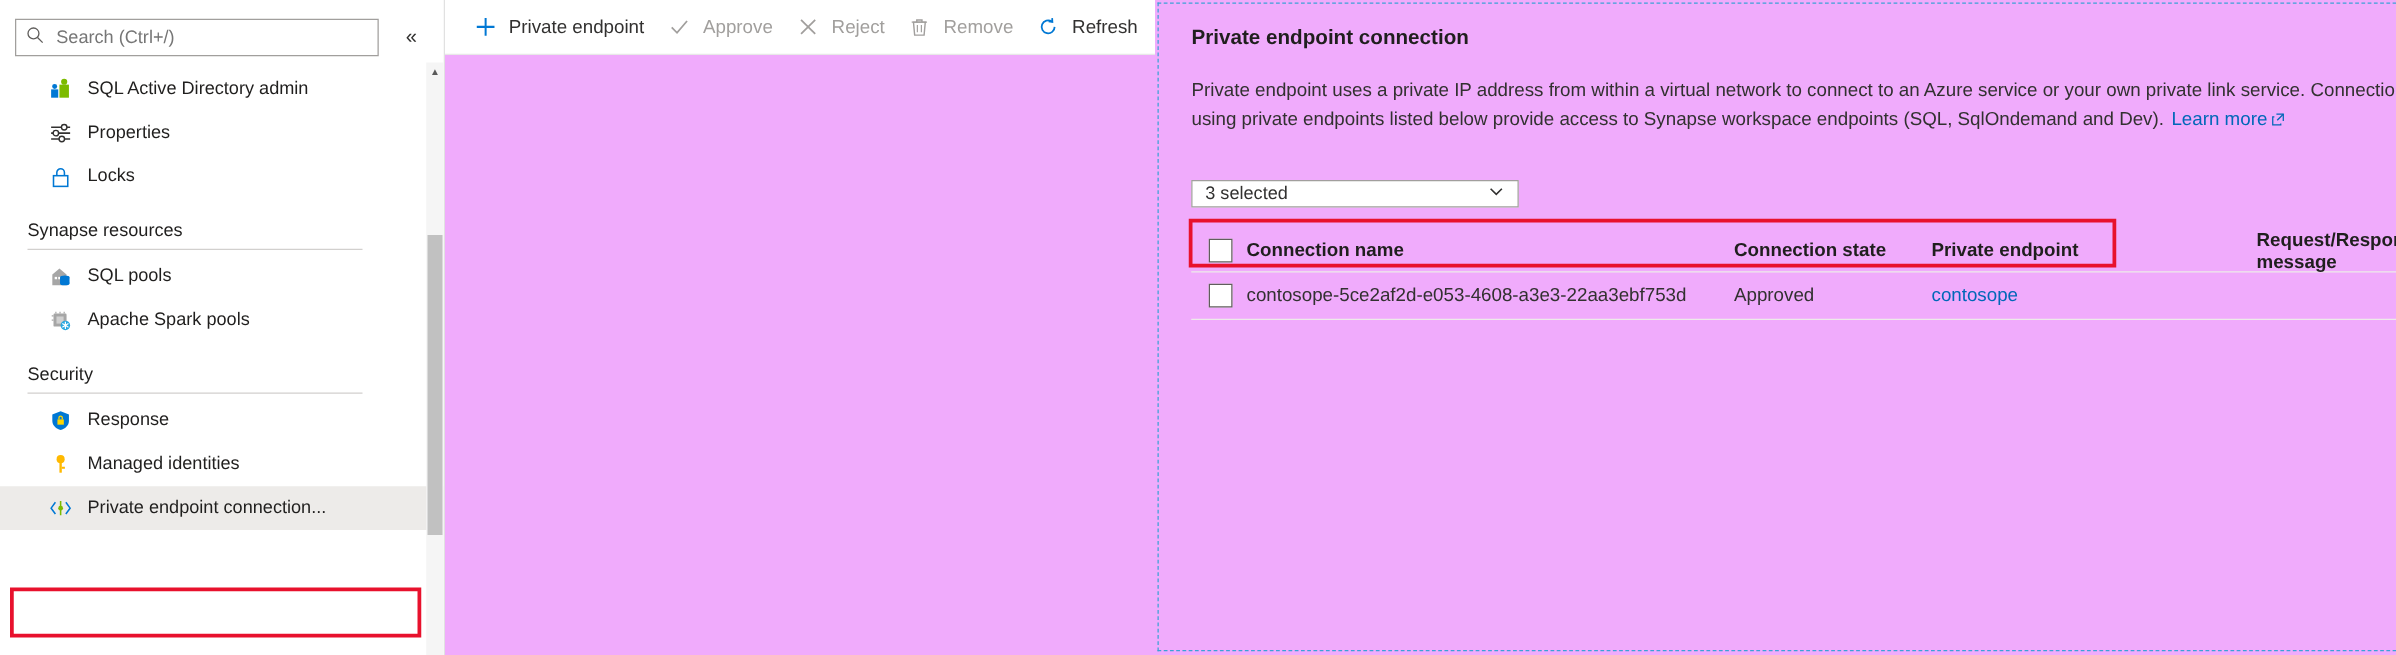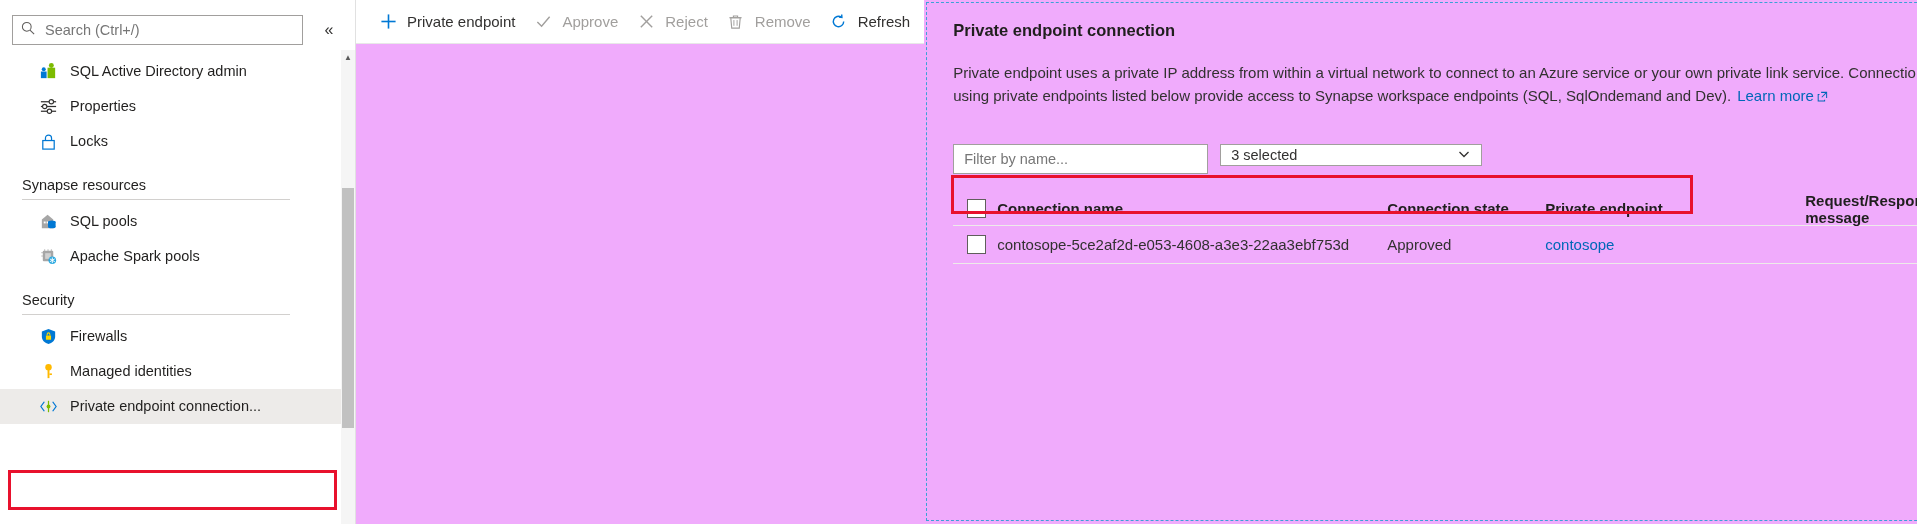--- a/index.html
+++ b/index.html
@@ -399,21 +399,21 @@
       </div>
 
       <div class="nav-item">
         <span class="nav-icon">
           <svg width="19" height="19" viewBox="0 0 20 20">
             <path d="M10 2.2 L17 4.8 V10 c0 4.3 -3.4 6.8 -7 7.8 C6.4 16.8 3 14.3 3 10 V4.8 Z" fill="#0078d4"></path>
             <rect x="7.3" y="9" width="5.4" height="4.4" fill="#ffd700"></rect>
             <path d="M8.6 9 V7.6 a1.4 1.4 0 0 1 2.8 0 V9" fill="none" stroke="#ffd700" stroke-width="1.1"></path>
           </svg>
         </span>
-        <span class="nav-label">Firewalls</span>
+        <span class="nav-label">Response</span>
       </div>
 
       <div class="nav-item">
         <span class="nav-icon">
           <svg width="19" height="19" viewBox="0 0 20 20">
             <circle cx="10" cy="5.6" r="3.4" fill="#ffb900"></circle>
             <rect x="9" y="8.4" width="2" height="8.6" fill="#ffb900"></rect>
             <rect x="11" y="12" width="2.6" height="1.7" fill="#ffb900"></rect>
           </svg>
         </span>
@@ -506,21 +506,20 @@
 
         <div class="desc">
           <span>Private endpoint uses a private IP address from within a virtual network to connect to an Azure service or your own private link service. Connections using private endpoints listed below provide access to Synapse workspace endpoints (SQL, SqlOndemand and Dev).</span><a class="learn-link"><span>Learn more</span><span class="ext-ico"><svg width="11" height="11" viewBox="0 0 12 12">
                   <path d="M4.5 1.5 H10.5 V7.5" fill="none" stroke="#0067b8" stroke-width="1.1"></path>
                   <line x1="10.5" y1="1.5" x2="5.2" y2="6.8" stroke="#0067b8" stroke-width="1.1"></line>
                   <path d="M8.3 9.5 V10.8 H1.3 V3.8 H2.7" fill="none" stroke="#0067b8" stroke-width="1.1"></path>
                 </svg></span></a>
         </div>
 
         <div class="filters">
-          <input class="filter-input" type="text" placeholder="Filter by name..." style="">
           <div class="filter-select">
             <span>3 selected</span>
             <span>
               <svg width="14" height="14" viewBox="0 0 14 14">
                 <path d="M2.5 5 L7 9.5 L11.5 5" fill="none" stroke="#323130" stroke-width="1.3"></path>
               </svg>
             </span>
           </div>
         </div>
 

